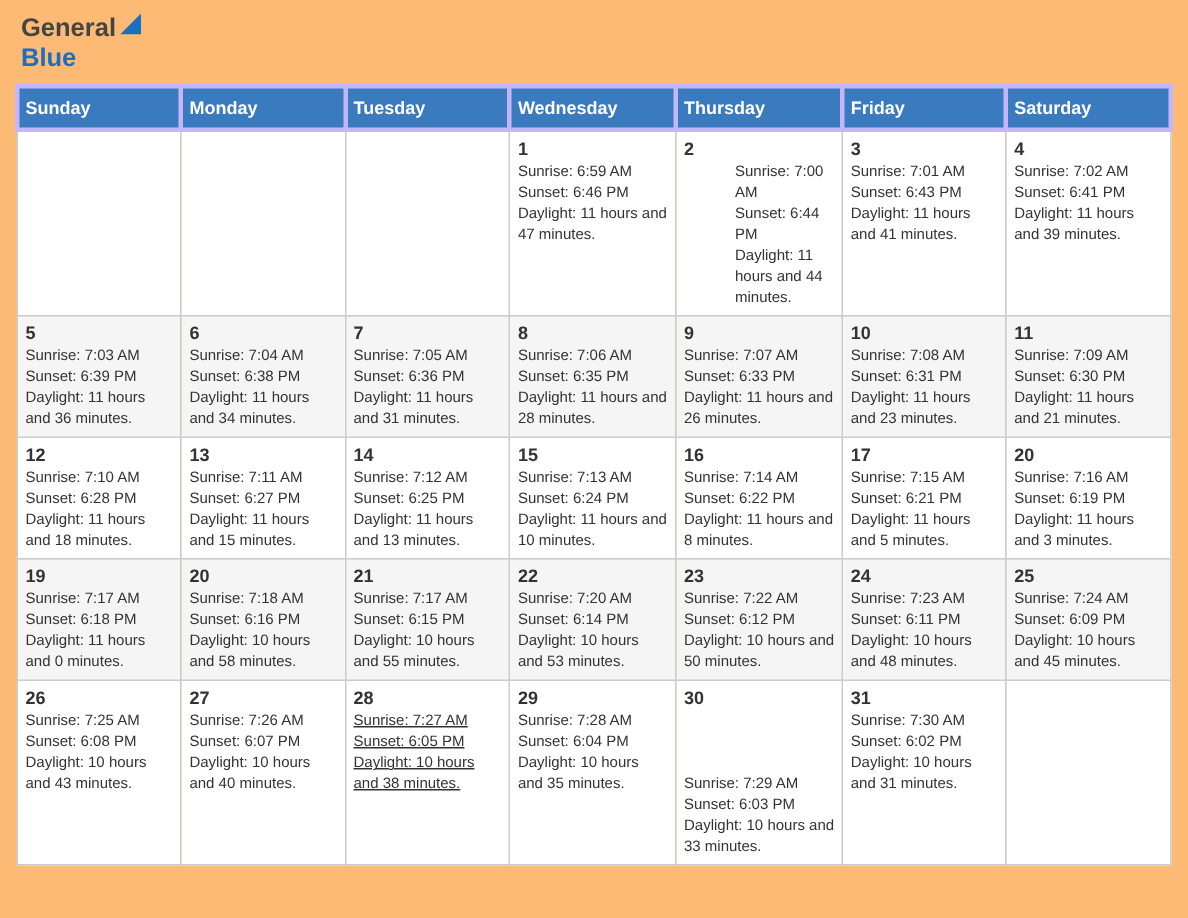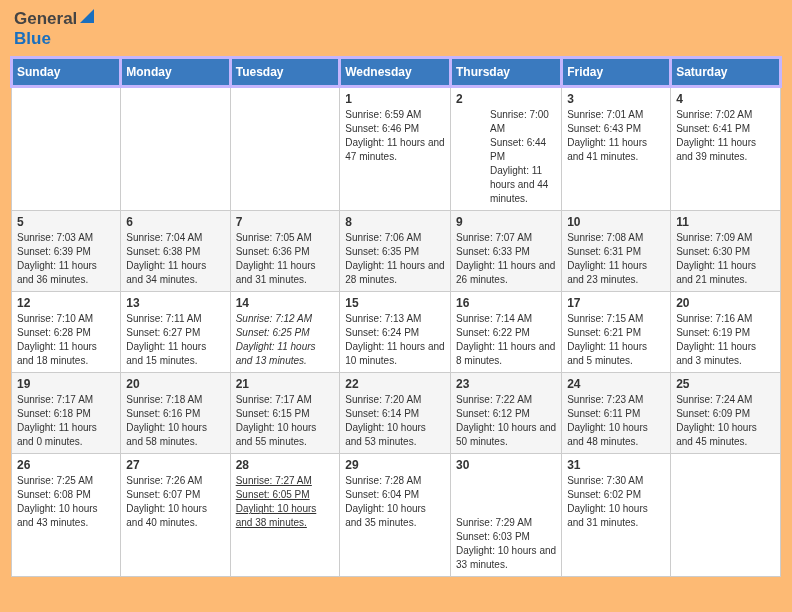--- a/index.html
+++ b/index.html
@@ -203,21 +203,21 @@
 Daylight: 11 hours and 18 minutes.</div>
           </td>
           <td>
             <div class="day-num">13</div>
             <div class="day-info" style="white-space: pre-line;">Sunrise: 7:11 AM
 Sunset: 6:27 PM
 Daylight: 11 hours and 15 minutes.</div>
           </td>
           <td>
             <div class="day-num">14</div>
-            <div class="day-info" style="white-space: pre-line; font-style: italic;">Sunrise: 7:12 AM
+            <div class="day-info" style="white-space: pre-line;">Sunrise: 7:12 AM
 Sunset: 6:25 PM
 Daylight: 11 hours and 13 minutes.</div>
           </td>
           <td>
             <div class="day-num">15</div>
             <div class="day-info" style="white-space: pre-line;">Sunrise: 7:13 AM
 Sunset: 6:24 PM
 Daylight: 11 hours and 10 minutes.</div>
           </td>
           <td>

